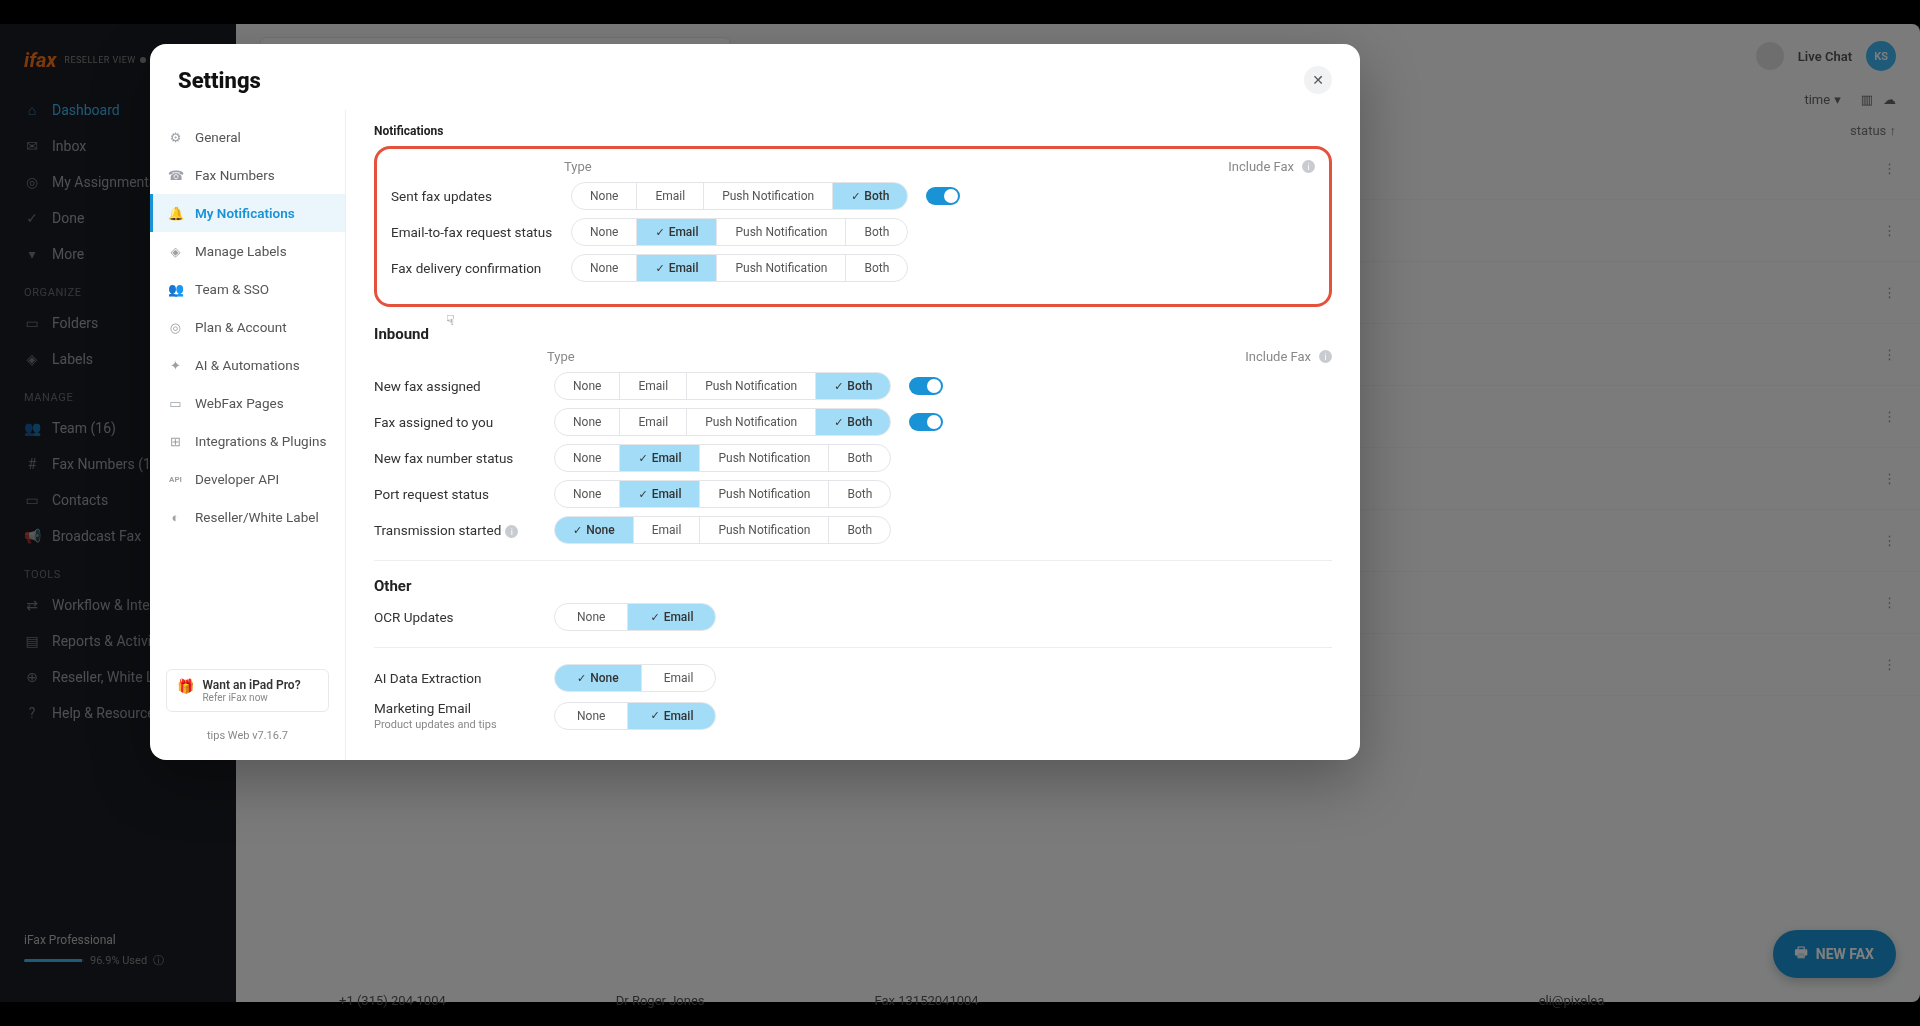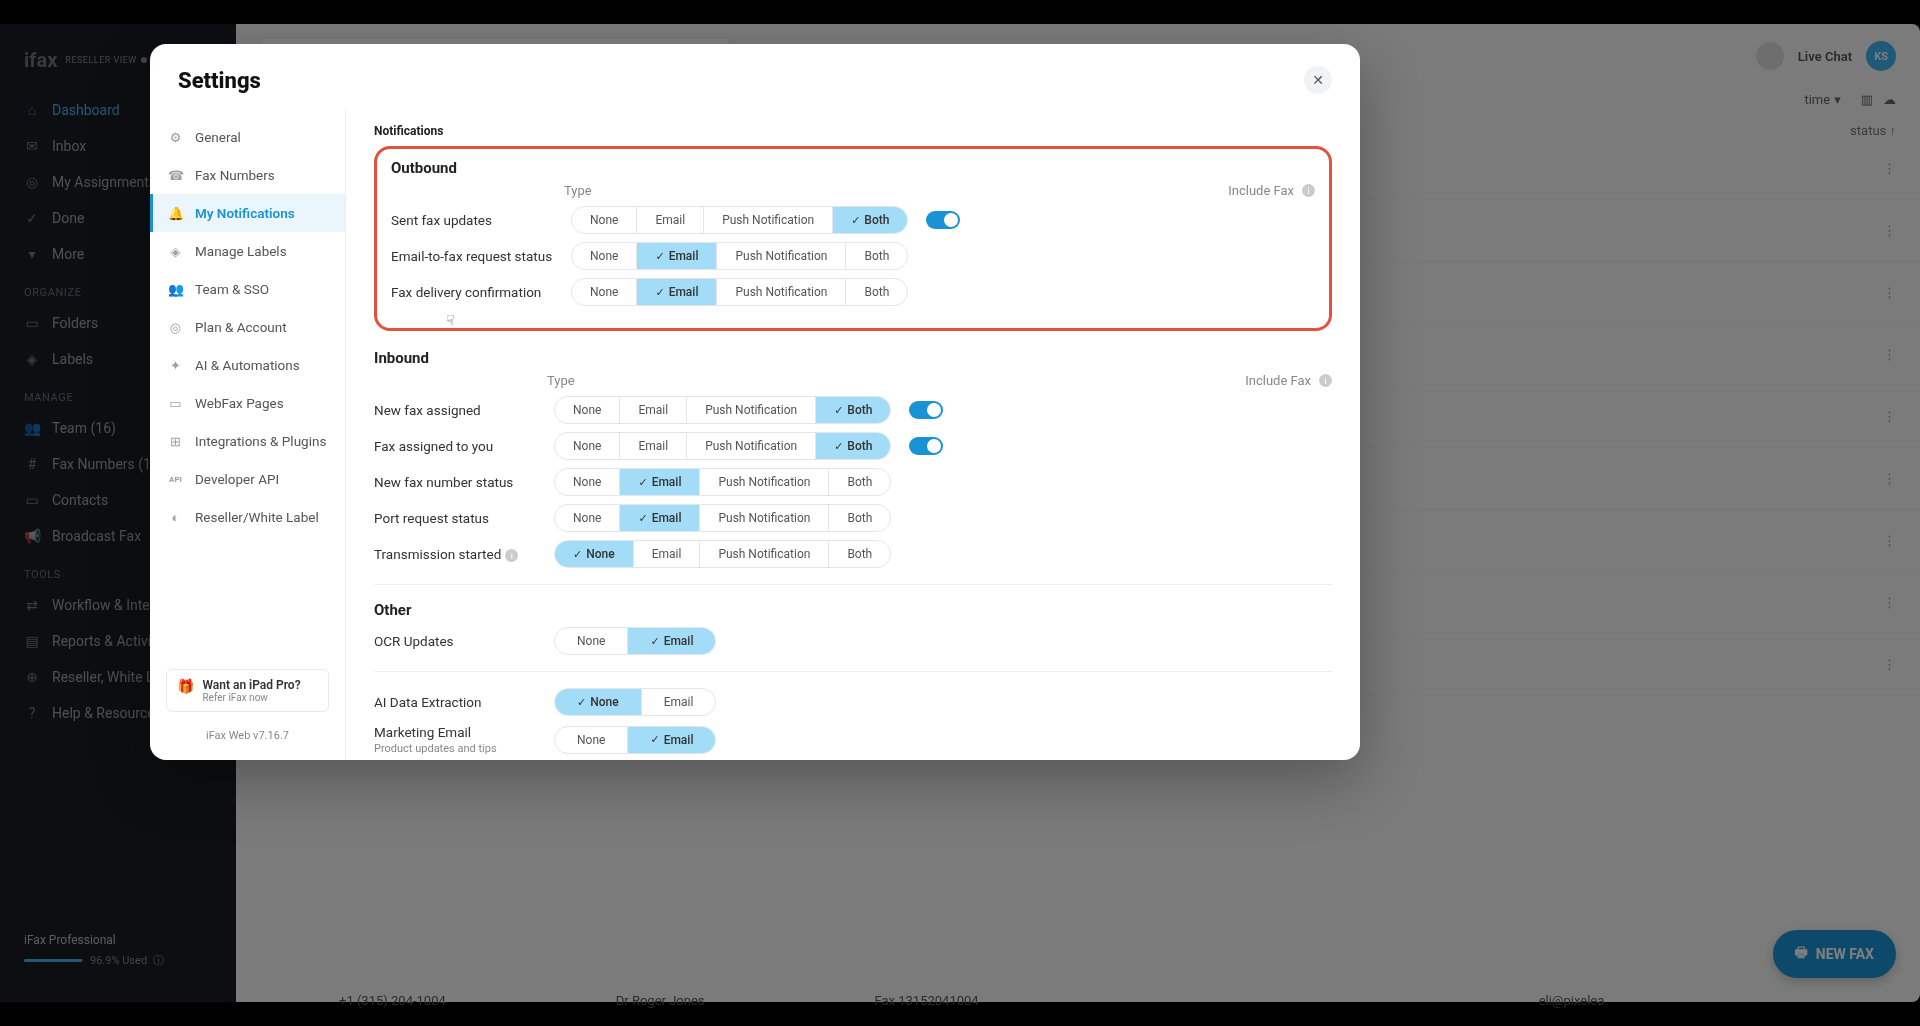--- a/index.html
+++ b/index.html
@@ -2,21 +2,21 @@
 <html><head>
 <meta charset="utf-8">
 <style>
 * { box-sizing: border-box; margin: 0; padding: 0; font-family: -apple-system, BlinkMacSystemFont, "Segoe UI", Roboto, sans-serif; }
 body { background: #000; width: 1920px; height: 1026px; overflow: hidden; position: relative; }
 
 
 .app-bg { position: absolute; top: 24px; left: 0; right: 0; bottom: 24px; background: #1a1d23; border-radius: 8px; display: flex; }
 .sidebar-bg { width: 236px; background: #1a1d23; padding: 16px 0; color: #9aa0a6; }
 .sidebar-bg .logo { padding: 8px 24px 20px; display: flex; align-items: center; gap: 8px; }
-.sidebar-bg .logo-text { color: #737373; font-weight: 700; font-size: 20px; }
+.sidebar-bg .logo-text { color: #f97316; font-weight: 700; font-size: 20px; font-style: italic; }
 .sidebar-bg .reseller { font-size: 9px; color: #888; letter-spacing: 0.5px; display: flex; align-items: center; gap: 4px; }
 .sidebar-bg .reseller .dot { width: 6px; height: 6px; border-radius: 50%; background: #888; }
 .sidebar-bg .nav-item { padding: 10px 24px; display: flex; align-items: center; gap: 12px; font-size: 14px; cursor: pointer; }
 .sidebar-bg .nav-item.active { color: #3fb5f0; }
 .sidebar-bg .section-label { padding: 14px 24px 6px; font-size: 11px; color: #6a6f78; letter-spacing: 0.6px; }
 .sidebar-bg .icon-slot { width: 16px; text-align: center; opacity: 0.7; }
 .sidebar-bg .footer { position: absolute; bottom: 34px; left: 0; width: 236px; padding: 0 24px; color: #bbb; font-size: 12px; }
 .sidebar-bg .usage { display: flex; align-items: center; gap: 6px; margin-top: 6px; color: #888; font-size: 11px; }
 .sidebar-bg .usage-bar { width: 60px; height: 3px; background: #333; border-radius: 2px; overflow: hidden; }
 .sidebar-bg .usage-bar > div { height: 100%; width: 96.9%; background: #3fb5f0; }
@@ -290,28 +290,27 @@
             <span>Reseller/White Label</span>
           </div>
         </div>
       <div class="promo">
         <span class="picon">🎁</span>
         <div>
           <div class="ptitle">Want an iPad Pro?</div>
           <div class="psub">Refer iFax now</div>
         </div>
       </div>
-      <div class="ver">iFax Web v7.16.7</div>
+      <div class="ver">tips Web v7.16.7</div>
       <span class="cursor-ptr">☟</span>
     </div>
     <div class="content">
       <h2>Notifications</h2>
 
       <div class="section-highlight">
-        <div class="section-title">Outbound</div>
         <div class="col-headers">
           <span class="type-h">Type</span>
           <span class="include-h">
               <span>Include Fax</span>
               <span class="info-circle">i</span>
             </span>
         </div>
         <div id="outrows">
             <div class="setting-row">
               <div class="label">Sent fax updates</div>

